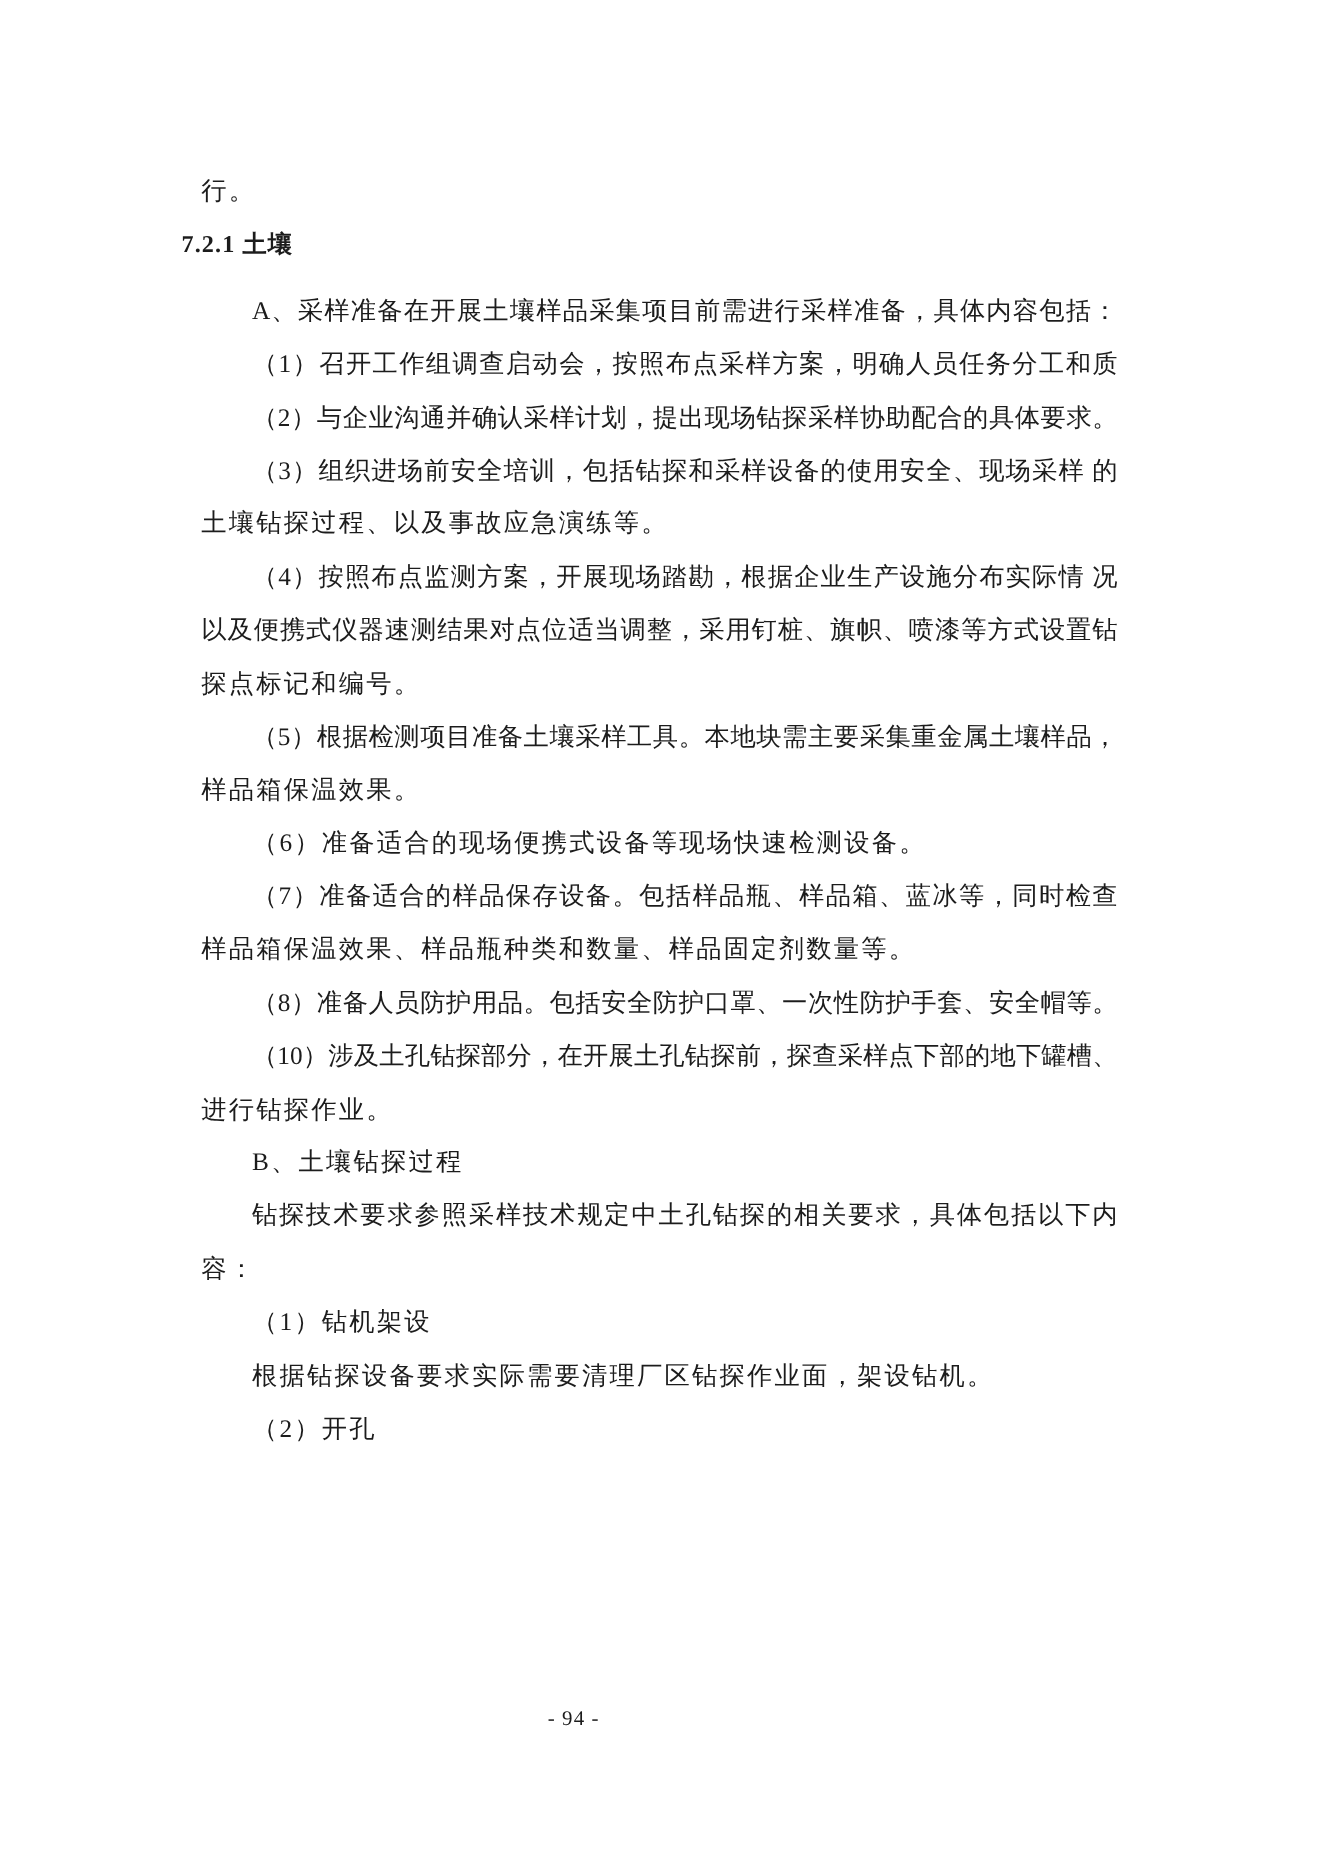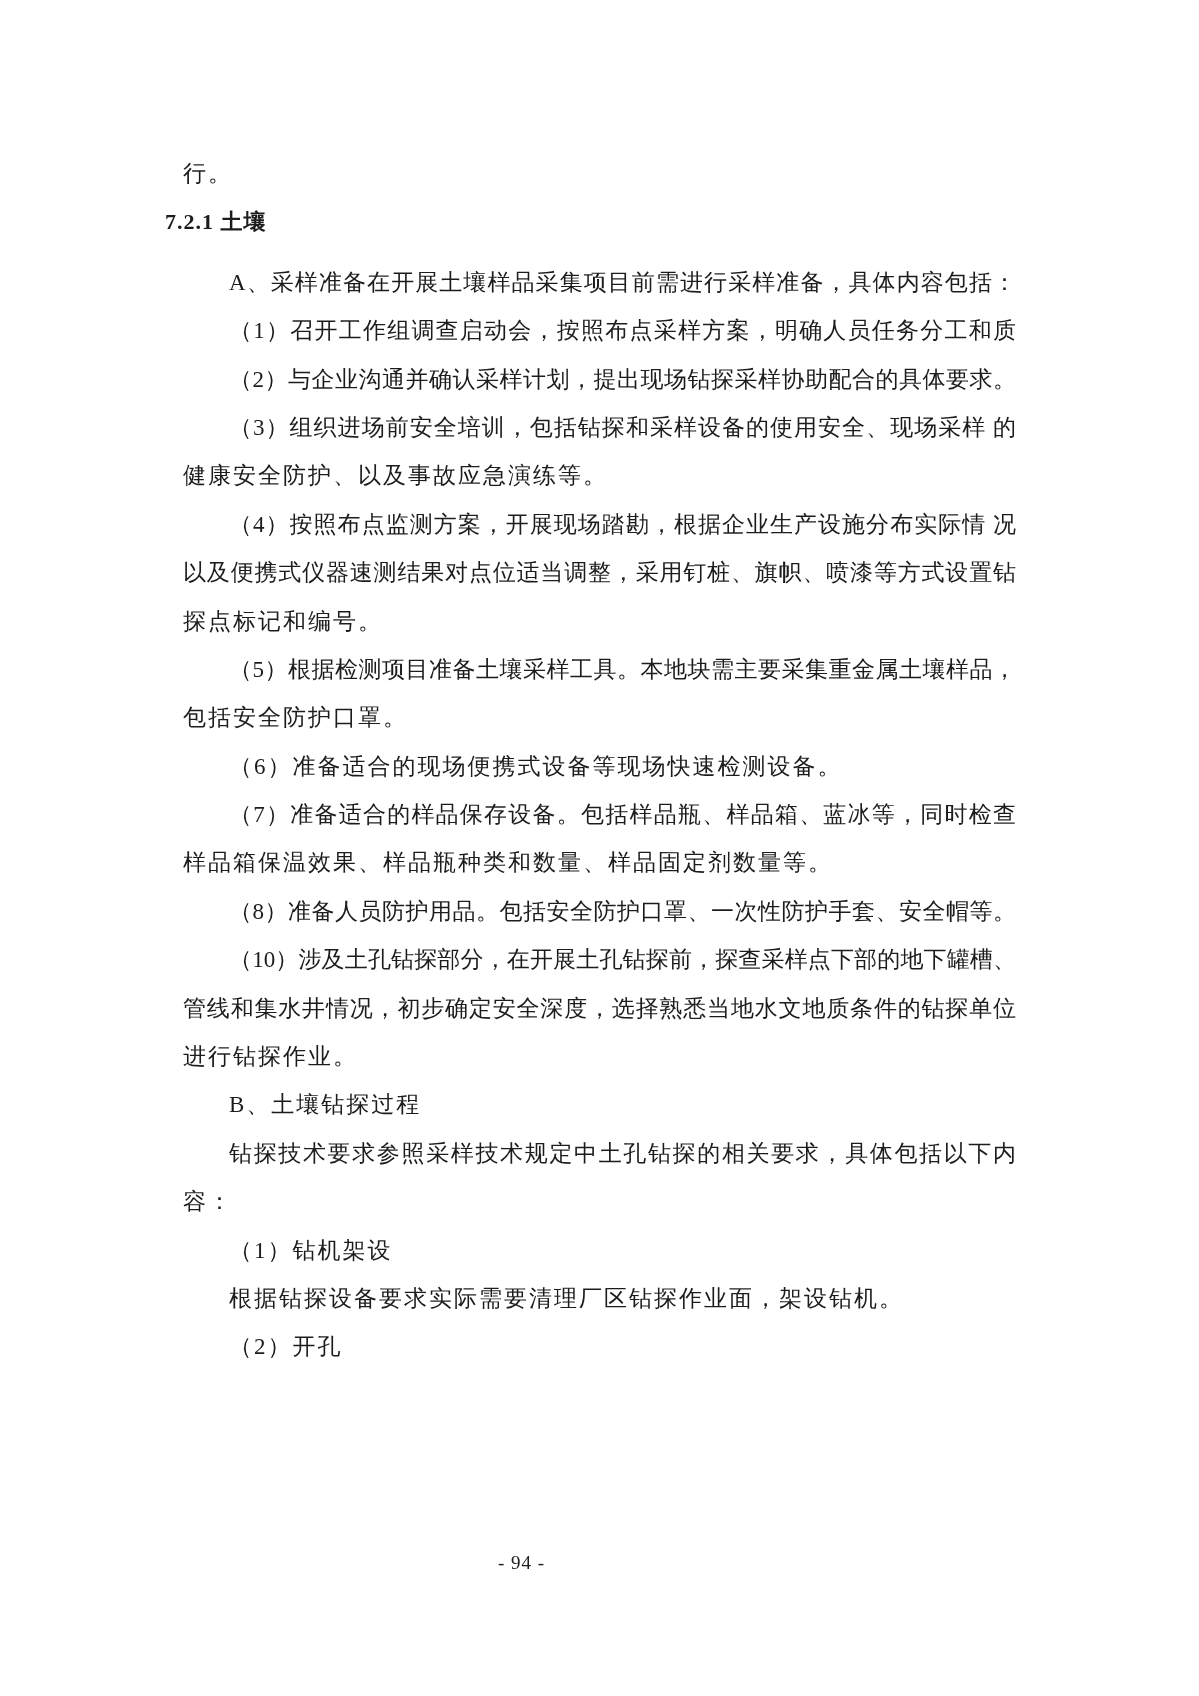--- a/index.html
+++ b/index.html
@@ -72,32 +72,31 @@
 <body>
 
 <div class="page">
   <div class="content">
     <div class="ln">行。</div>
     <h2 class="heading">7.2.1 土壤</h2>
     <div class="ln ind jst">A、采样准备在开展土壤样品采集项目前需进行采样准备，具体内容包括：</div>
     <div class="ln ind jst">（1）召开工作组调查启动会，按照布点采样方案，明确人员任务分工和质</div>
     <div class="ln ind jst">（2）与企业沟通并确认采样计划，提出现场钻探采样协助配合的具体要求。</div>
     <div class="ln ind jst">（3）组织进场前安全培训，包括钻探和采样设备的使用安全、现场采样 的</div>
-    <div class="ln">健康安全防护、以及事故应急演练等。</div>
+    <div class="ln">土壤钻探过程、以及事故应急演练等。</div>
     <div class="ln ind jst">（4）按照布点监测方案，开展现场踏勘，根据企业生产设施分布实际情 况</div>
     <div class="ln jst">以及便携式仪器速测结果对点位适当调整，采用钉桩、旗帜、喷漆等方式设置钻</div>
     <div class="ln">探点标记和编号。</div>
     <div class="ln ind jst">（5）根据检测项目准备土壤采样工具。本地块需主要采集重金属土壤样品，</div>
-    <div class="ln">包括安全防护口罩。</div>
+    <div class="ln">样品箱保温效果。</div>
     <div class="ln ind">（6）准备适合的现场便携式设备等现场快速检测设备。</div>
     <div class="ln ind jst">（7）准备适合的样品保存设备。包括样品瓶、样品箱、蓝冰等，同时检查</div>
     <div class="ln">样品箱保温效果、样品瓶种类和数量、样品固定剂数量等。</div>
     <div class="ln ind jst">（8）准备人员防护用品。包括安全防护口罩、一次性防护手套、安全帽等。</div>
     <div class="ln ind jst">（10）涉及土孔钻探部分，在开展土孔钻探前，探查采样点下部的地下罐槽、</div>
-    <div class="ln jst">管线和集水井情况，初步确定安全深度，选择熟悉当地水文地质条件的钻探单位</div>
     <div class="ln">进行钻探作业。</div>
     <div class="ln ind">B、土壤钻探过程</div>
     <div class="ln ind jst">钻探技术要求参照采样技术规定中土孔钻探的相关要求，具体包括以下内</div>
     <div class="ln">容：</div>
     <div class="ln ind">（1）钻机架设</div>
     <div class="ln ind">根据钻探设备要求实际需要清理厂区钻探作业面，架设钻机。</div>
     <div class="ln ind">（2）开孔</div>
   </div>
   <div class="footer">- 94 -</div>
 </div>

